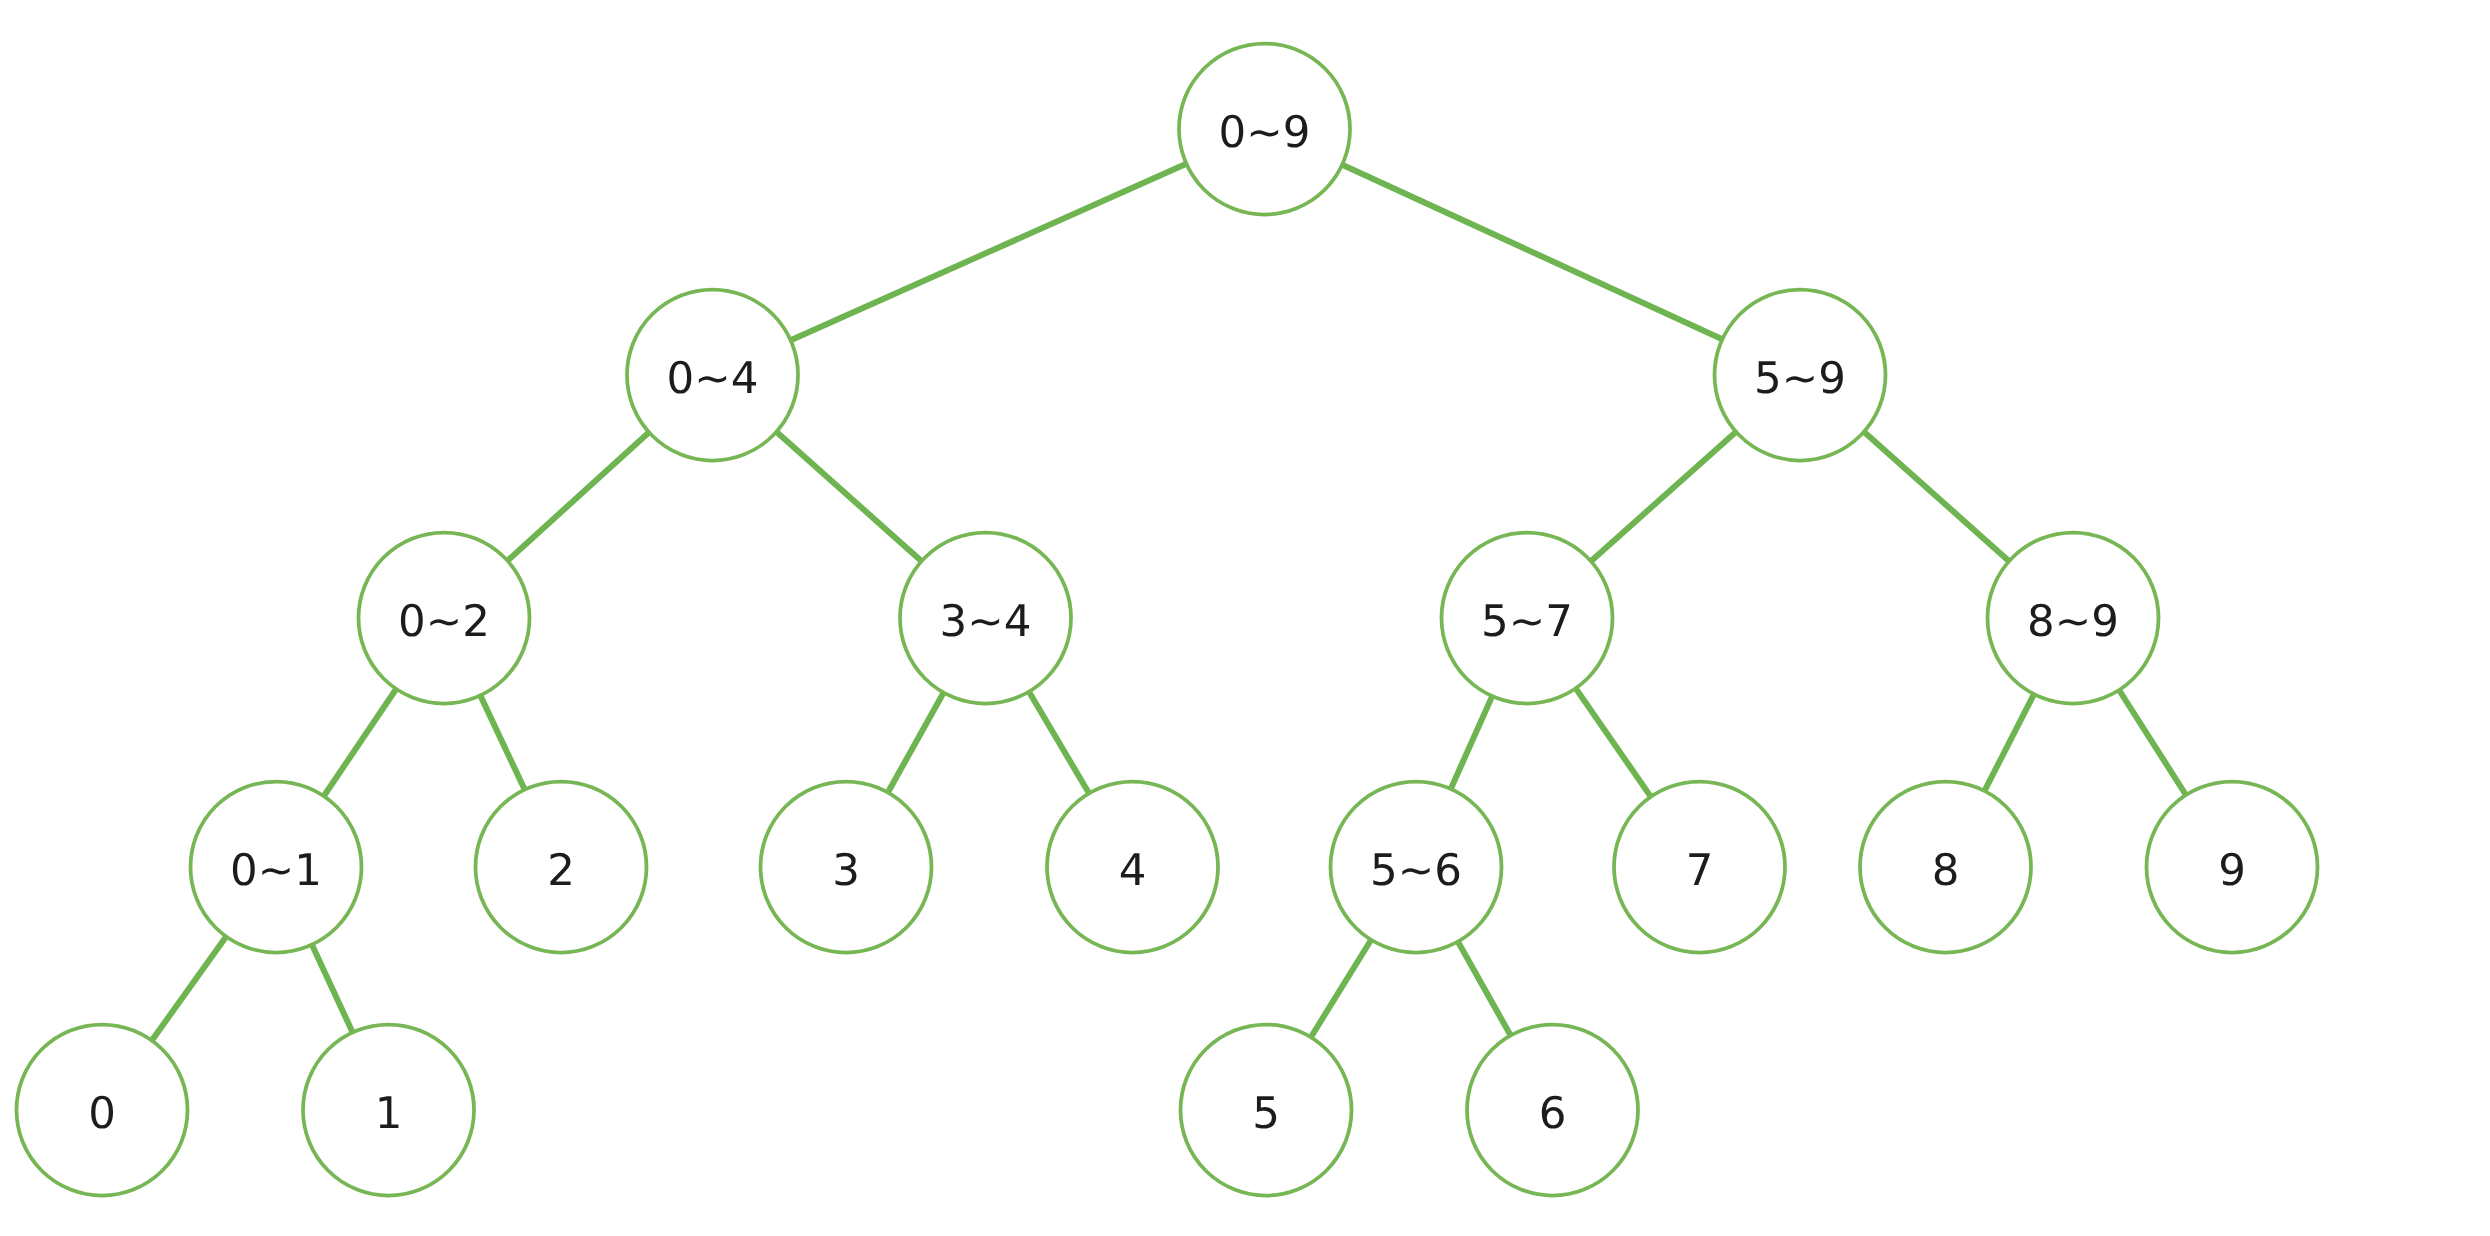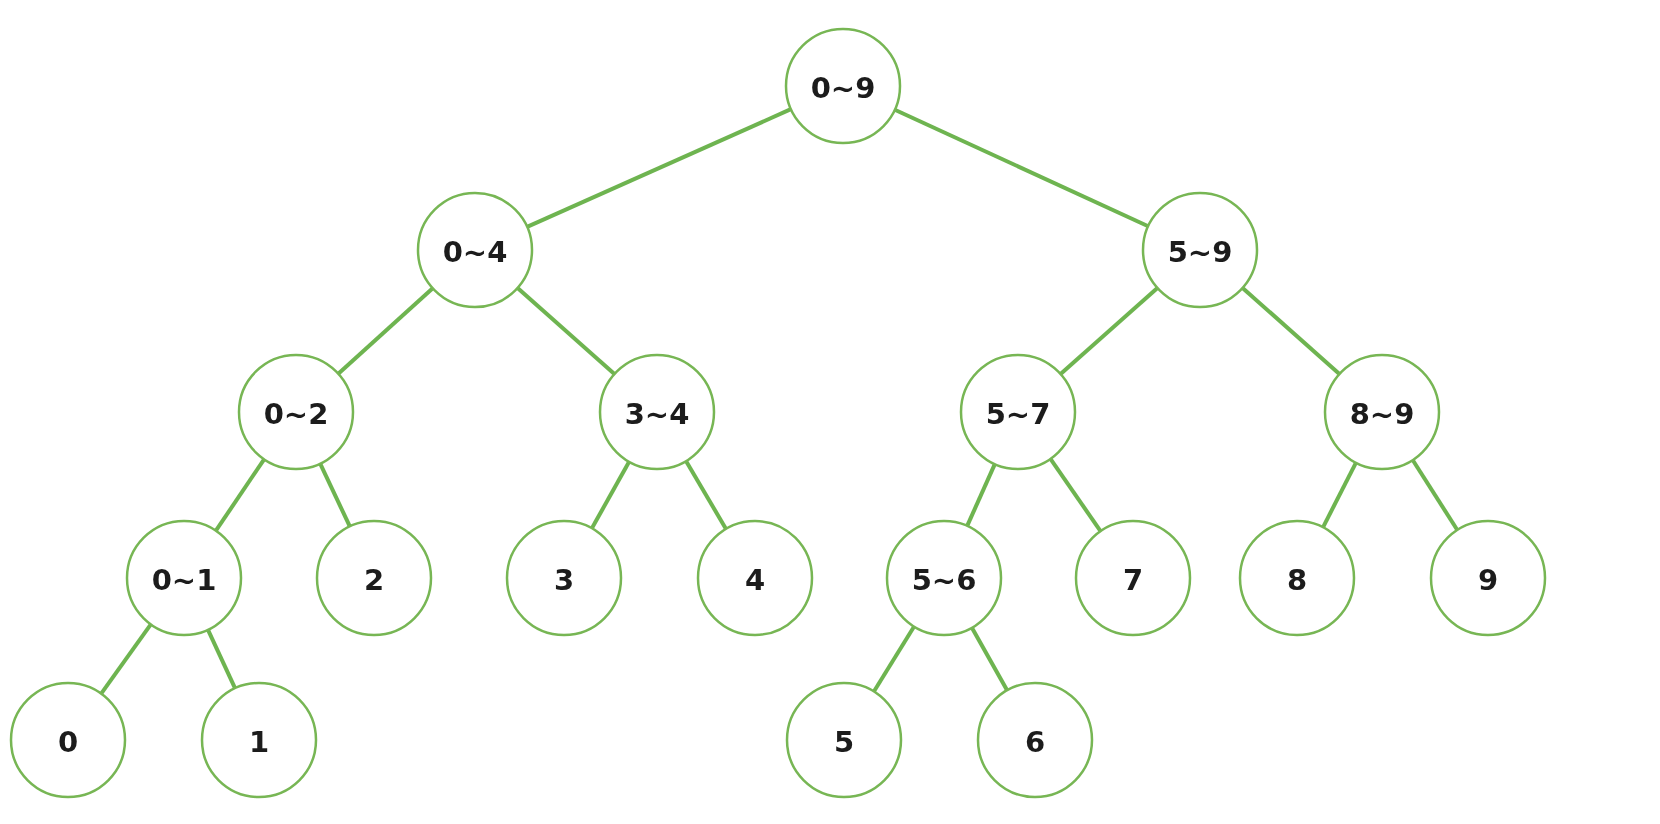--- a/index.html
+++ b/index.html
@@ -9,21 +9,20 @@
     height: 824px;
     background: #ffffff;
     overflow: hidden;
     font-family: "DejaVu Sans", "Liberation Sans", sans-serif;
   }
   .diagram-canvas {
     position: relative;
     width: 1348px;
     height: 824px;
     background: #ffffff;
-    font-weight: bold;
   }
   svg.tree {
     display: block;
     width: 1660px;
     height: 824px;
   }
   svg.tree text {
     font-family: "DejaVu Sans", "Liberation Sans", sans-serif;
     font-size: 29px;
     fill: #1c1c1c;

